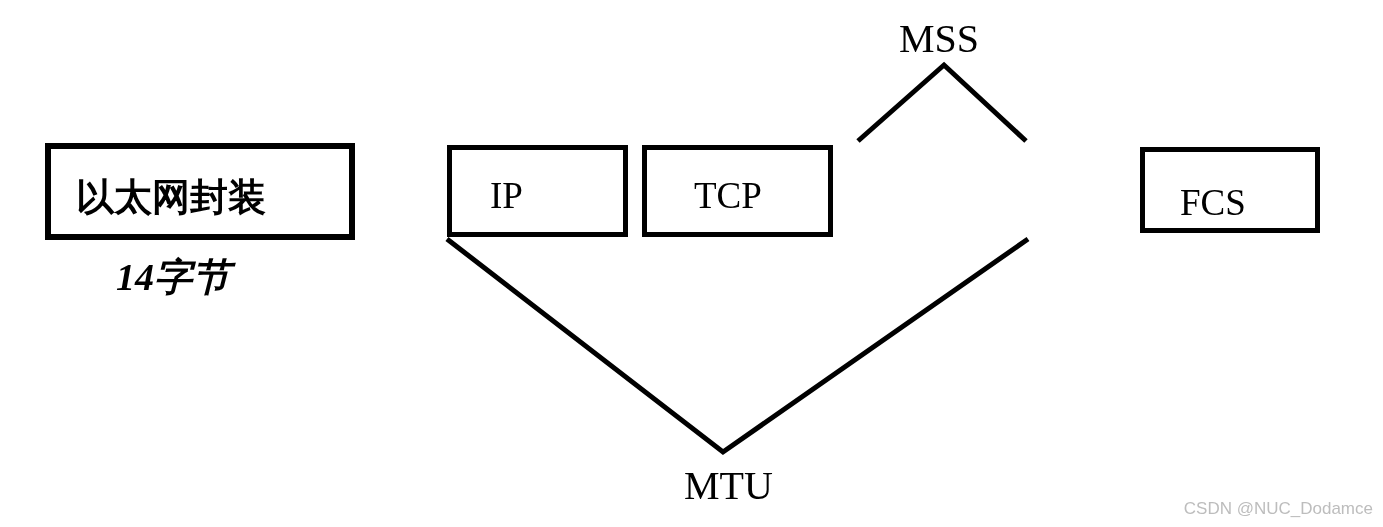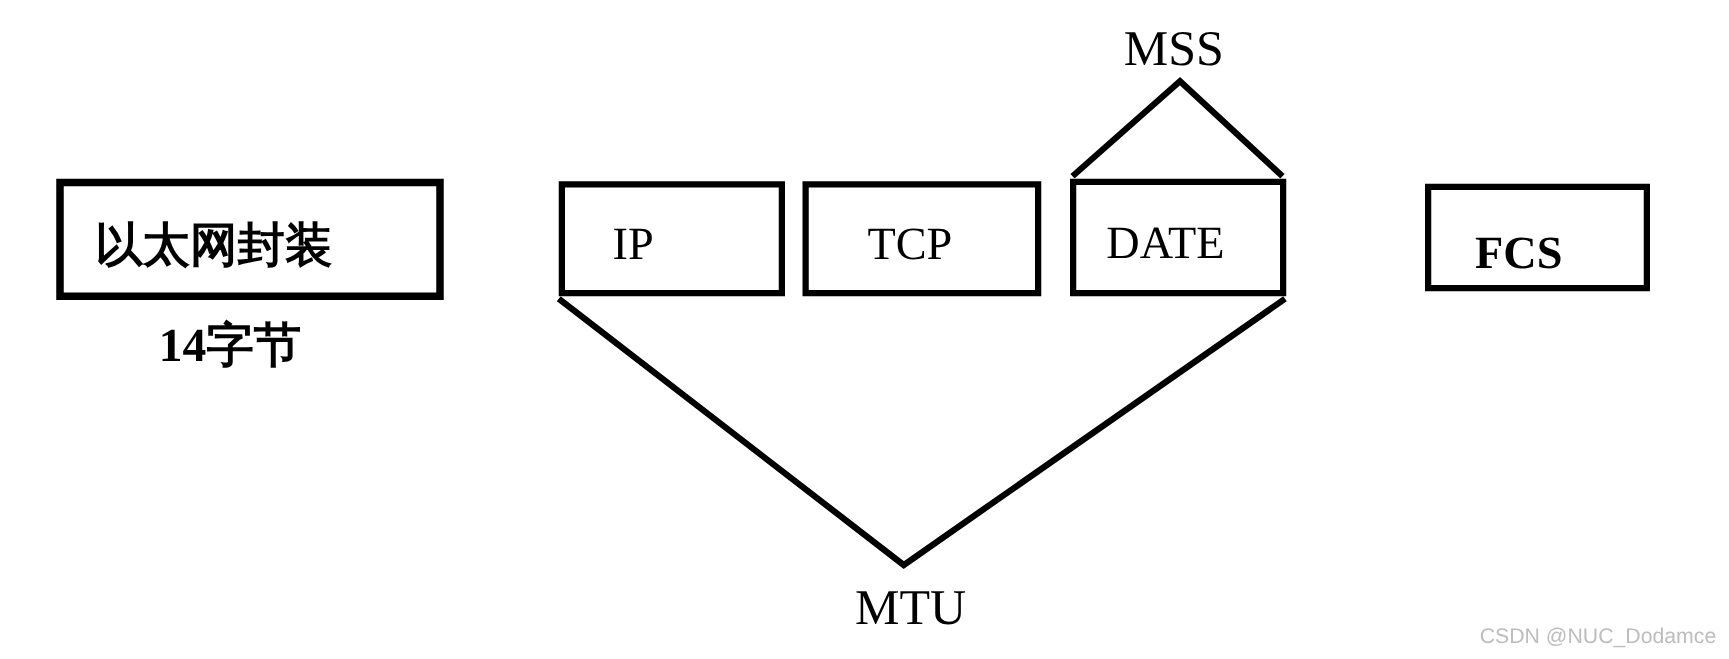--- a/index.html
+++ b/index.html
@@ -39,28 +39,28 @@
     left: 45px; top: 143px;
     width: 310px; height: 97px;
     border-width: 6px;
     padding-left: 25px; padding-top: 10px;
     font-size: 38px;
     font-weight: bold;
   }
   .box-ip   { left: 447px;  top: 145px; width: 181px; height: 92px; padding-left: 38px; padding-top: 8px; }
   .box-tcp  { left: 642px;  top: 145px; width: 191px; height: 92px; padding-left: 47px; padding-top: 8px; text-align: right; }
   .box-date { left: 856px;  top: 143px; width: 173px; height: 94px; padding-left: 24px; padding-top: 8px; }
-  .box-fcs  { left: 1140px; top: 147px; width: 180px; height: 86px; padding-left: 35px; padding-top: 24px; font-weight: bold; }
+  .box-fcs  { left: 1140px; top: 147px; width: 180px; height: 86px; padding-left: 35px; padding-top: 24px; }
   .lbl {
     position: absolute;
     color: #000000;
     line-height: 1;
     white-space: nowrap;
   }
-  .lbl-bytes { left: 127px; top: 258px; font-size: 38px; font-weight: bold; }
+  .lbl-bytes { left: 116px; top: 258px; font-size: 38px; font-weight: bold; font-style: italic; }
   .lbl-mss   { left: 899px; top: 19px;  font-size: 40px; }
   .lbl-mtu   { left: 684px; top: 466px; font-size: 40px; }
   .watermark {
     position: absolute;
     right: 10px;
     bottom: 8px;
     font-family: "Liberation Sans", "DejaVu Sans", sans-serif;
     font-size: 17px;
     color: #bdbdbd;
     line-height: 1.2;
@@ -84,23 +84,20 @@
   </div>
 
   <div class="box box-ip">
     <span>IP</span>
   </div>
 
   <div class="box box-tcp">
     <span>TCP</span>
   </div>
 
-  <div class="box box-date">
-    <span>DATE</span>
-  </div>
 
   <div class="box box-fcs">
     <span>FCS</span>
   </div>
 
   <div class="lbl lbl-bytes">14字节</div>
   <div class="lbl lbl-mss">MSS</div>
   <div class="lbl lbl-mtu">MTU</div>
 
   <div class="watermark">CSDN @NUC_Dodamce</div>

